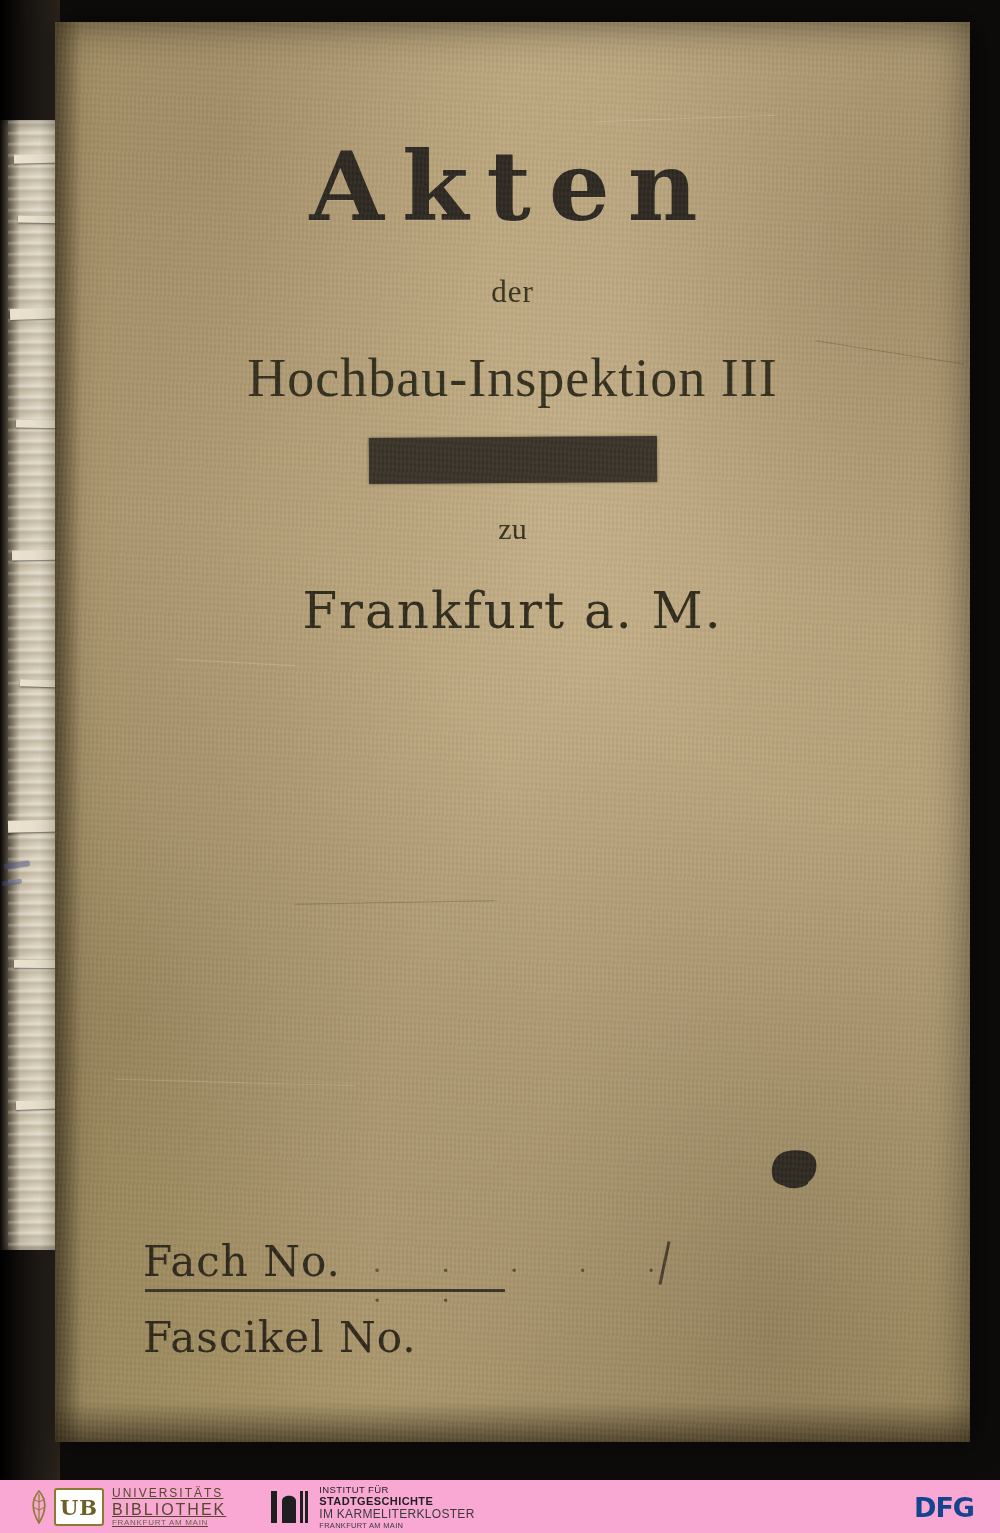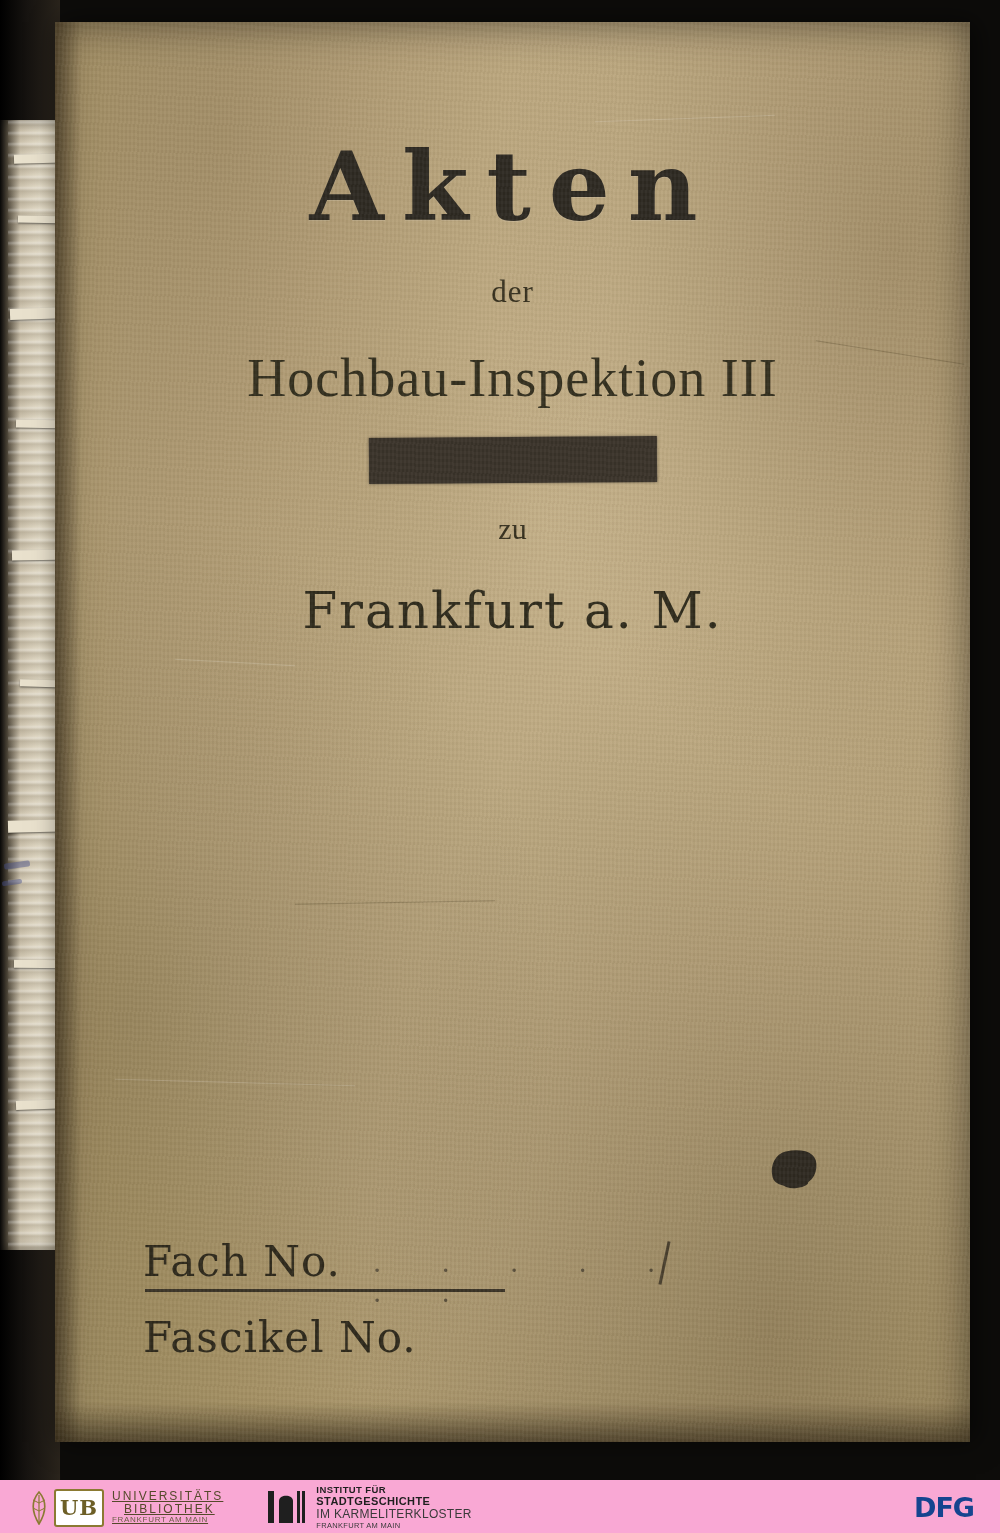--- a/index.html
+++ b/index.html
@@ -266,38 +266,38 @@
     margin-right: 4px;
     color: #8b7a32;
   }
   .ub-text {
     margin-left: 8px;
     line-height: 1.12;
     color: #55492a;
     text-decoration: underline;
   }
   .ub-text .l1 { font-size: 12px; letter-spacing: 2.0px; }
-  .ub-text .l2 { font-size: 12px; letter-spacing: 2.0px; margin-left: 12px; }
+  .ub-text .l2 { font-size: 16px; letter-spacing: 2.0px; }
   .ub-text .l3 { font-size: 8px; letter-spacing: .7px; color: #6c6047; }
 
   .footer-logo-isg {
     display: flex;
     align-items: center;
     margin-left: 44px;
   }
   .isg-mark {
     width: 40px; height: 36px;
     position: relative;
   }
   .isg-text {
     margin-left: 9px;
     line-height: 1.16;
     color: #2b2b2b;
   }
-  .isg-text .t1 { font-size: 9.5px; font-weight: bold; letter-spacing: .4px; color:#1f1f1f;}
+  .isg-text .t1 { font-size: 9.5px; font-weight: normal; letter-spacing: .4px; color:#1f1f1f;}
   .isg-text .t2 { font-size: 11px; font-weight: bold; letter-spacing: .4px; color:#1f1f1f;}
   .isg-text .t3 { font-size: 12px; letter-spacing: .3px; color:#3a3a3a;}
   .isg-text .t4 { font-size: 7.5px; letter-spacing: .3px; color:#3a3a3a;}
 
   .footer-center {
     position: absolute;
     left: 50%;
     transform: translateX(-50%);
     font-size: 16px;
     color: #3a3a3a;

